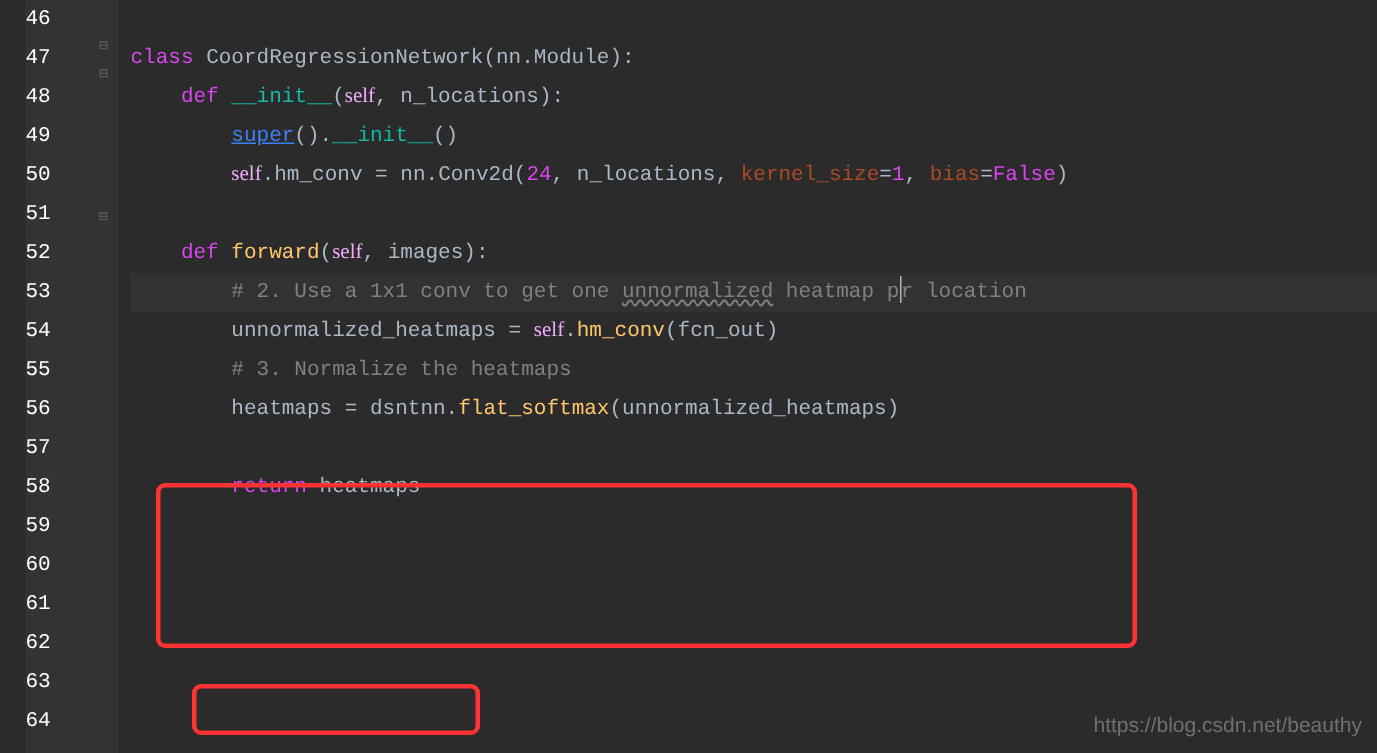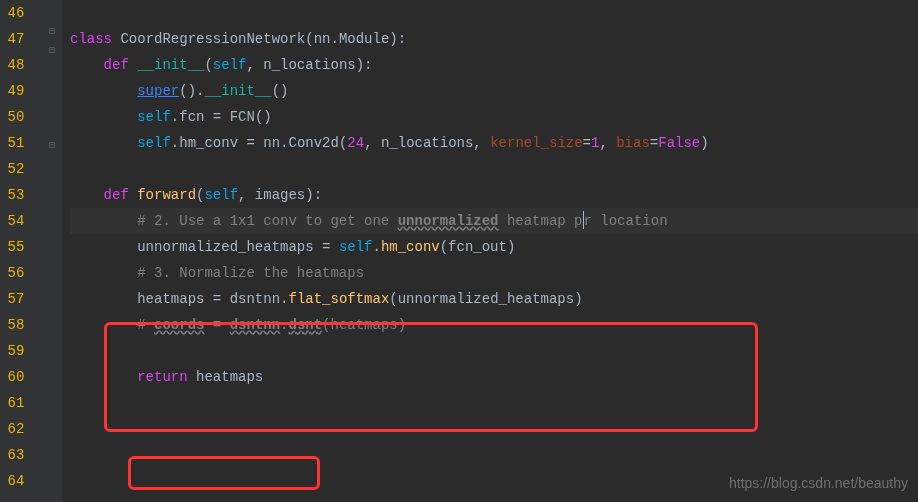--- a/index.html
+++ b/index.html
@@ -18,25 +18,26 @@
       overflow: hidden;
       position: relative;
     }
     .editor {
       display: flex;
       height: 100%;
     }
     .gutter {
       width: 42px;
       background: #313335;
-      color: #eab308;
-      text-align: center;
+      color: #ffffff;
+      text-align: left;
       padding-right: 10px;
       user-select: none;
       flex-shrink: 0;
+      margin-left: 17px;
     }
     .gutter-line {
       height: 26px;
     }
     .fold-col {
       width: 20px;
       background: #313335;
       flex-shrink: 0;
       position: relative;
     }
@@ -61,28 +62,28 @@
       position: relative;
     }
     .code-line.current {
       background: #323232;
     }
     .kw { color: #d946ef; }
     .cls { color: #a9b7c6; }
     .fn { color: #ffc66d; }
     .fn-def { color: #ffc66d; }
     .builtin { color: #3b82f6; text-decoration: underline; }
-    .self { color: #0ea5e9; }
+    .self { color: #f0abfc; font-family: Liberation Serif, serif; }
     .num { color: #d946ef; }
     .comment { color: #808080; }
     .param { color: #a9b7c6; }
     .magic { color: #14b8a6; }
     .kwarg { color: #aa4926; }
     .punct { color: #a9b7c6; }
-    .underline { text-decoration: underline; text-decoration-color: #808080; text-decoration-style: wavy; font-weight: bold; }
+    .underline { text-decoration: underline; text-decoration-color: #808080; text-decoration-style: wavy; }
     .cursor {
       display: inline-block;
       width: 1px;
       height: 18px;
       background: #a9b7c6;
       vertical-align: middle;
       position: relative;
       top: -1px;
     }
     .red-box {
@@ -145,29 +146,27 @@
     <div class="fold-icon"></div>
     <div class="fold-icon"></div>
     <div class="fold-icon"></div>
     <div class="fold-icon">⊟</div>
   </div>
   <div class="code-area">
     <div class="code-line"></div>
     <div class="code-line"><span class="kw">class </span><span class="cls">CoordRegressionNetwork</span><span class="punct">(</span><span class="cls">nn.Module</span><span class="punct">):</span></div>
     <div class="code-line">    <span class="kw">def </span><span class="magic">__init__</span><span class="punct">(</span><span class="self">self</span><span class="punct">, </span><span class="param">n_locations</span><span class="punct">):</span></div>
     <div class="code-line">        <span class="builtin">super</span><span class="punct">()</span><span class="punct">.</span><span class="magic">__init__</span><span class="punct">()</span></div>
-    <div class="code-line">        <span class="self">self</span><span class="punct">.</span><span class="param">fcn</span><span class="punct"> = </span><span class="cls">FCN</span><span class="punct">()</span></div>
     <div class="code-line">        <span class="self">self</span><span class="punct">.</span><span class="param">hm_conv</span><span class="punct"> = </span><span class="param">nn</span><span class="punct">.</span><span class="cls">Conv2d</span><span class="punct">(</span><span class="num">24</span><span class="punct">, </span><span class="param">n_locations</span><span class="punct">, </span><span class="kwarg">kernel_size</span><span class="punct">=</span><span class="num">1</span><span class="punct">, </span><span class="kwarg">bias</span><span class="punct">=</span><span class="kw">False</span><span class="punct">)</span></div>
     <div class="code-line"></div>
     <div class="code-line">    <span class="kw">def </span><span class="fn-def">forward</span><span class="punct">(</span><span class="self">self</span><span class="punct">, </span><span class="param">images</span><span class="punct">):</span></div>
     <div class="code-line current">        <span class="comment"># 2. Use a 1x1 conv to get one </span><span class="comment underline">unnormalized</span><span class="comment"> heatmap p</span><span class="cursor"></span><span class="comment">r location</span></div>
     <div class="code-line">        <span class="param">unnormalized_heatmaps</span><span class="punct"> = </span><span class="self">self</span><span class="punct">.</span><span class="fn">hm_conv</span><span class="punct">(</span><span class="param">fcn_out</span><span class="punct">)</span></div>
     <div class="code-line">        <span class="comment"># 3. Normalize the heatmaps</span></div>
     <div class="code-line">        <span class="param">heatmaps</span><span class="punct"> = </span><span class="param">dsntnn</span><span class="punct">.</span><span class="fn">flat_softmax</span><span class="punct">(</span><span class="param">unnormalized_heatmaps</span><span class="punct">)</span></div>
-    <div class="code-line">        <span class="comment"># </span><span class="comment underline">coords</span><span class="comment"> = </span><span class="comment underline">dsntnn</span><span class="comment">.</span><span class="comment underline">dsnt</span><span class="comment">(heatmaps)</span></div>
     <div class="code-line"></div>
     <div class="code-line">        <span class="kw">return </span><span class="param">heatmaps</span></div>
     <div class="code-line"></div>
   </div>
 </div>
 
 <div class="red-box red-box-1"></div>
 <div class="red-box red-box-2"></div>
 <div class="watermark">https://blog.csdn.net/beauthy</div>
 

